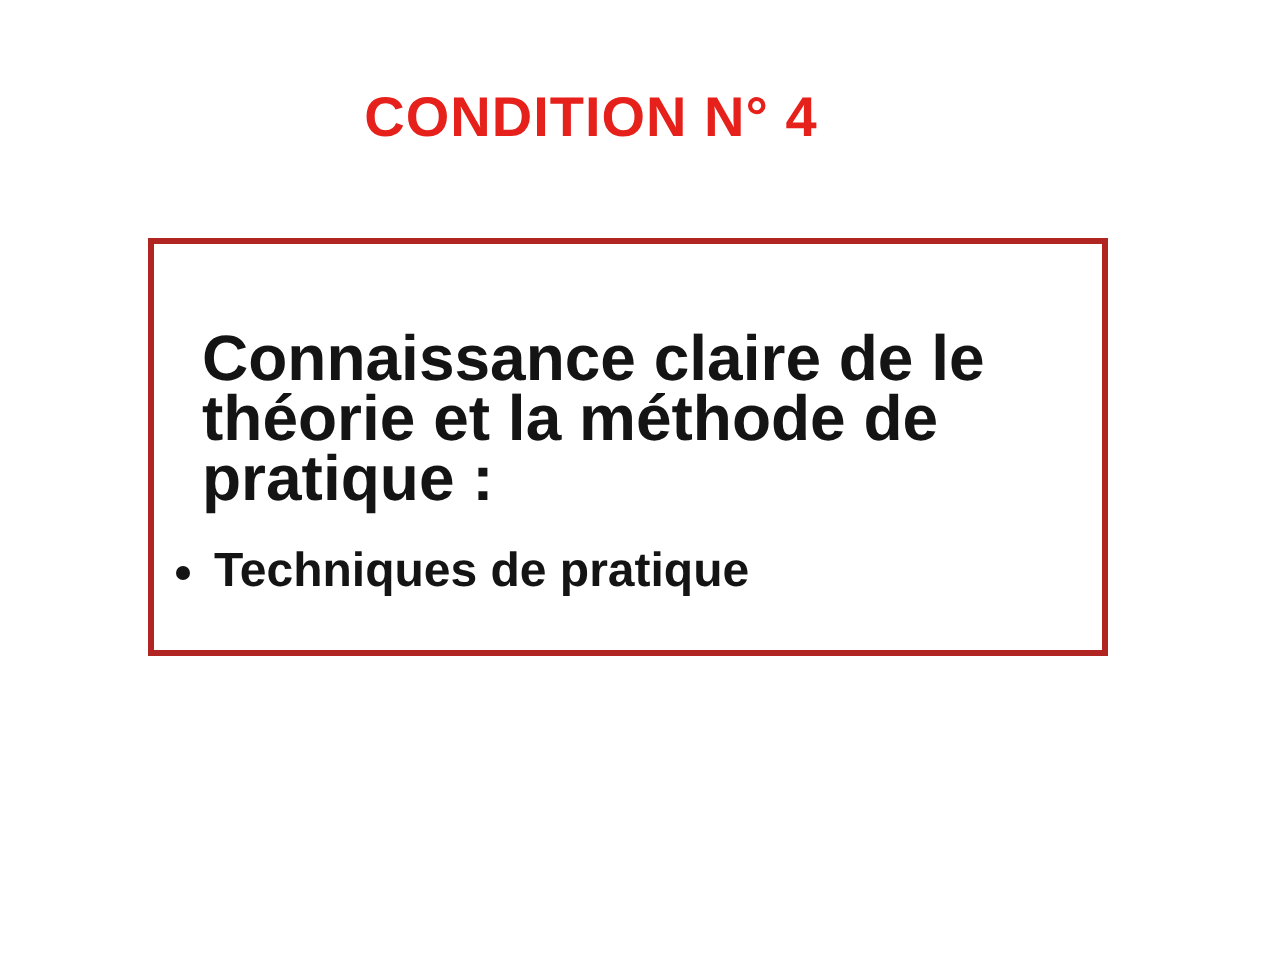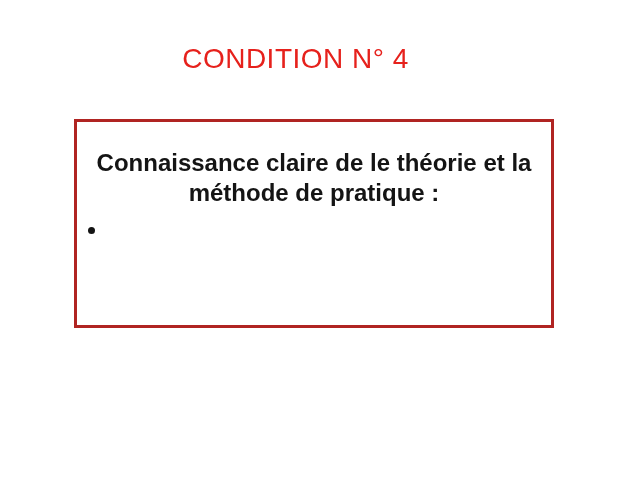--- a/index.html
+++ b/index.html
@@ -16,42 +16,41 @@
     font-family: "Liberation Sans", "DejaVu Sans", sans-serif;
   }
   .slide-title {
     position: absolute;
     top: 42px;
     left: 0;
     width: 591px;
     text-align: center;
     font-size: 28px;
     line-height: 34px;
-    font-weight: normal;
+    font-weight: bold;
     color: #e6211c;
     letter-spacing: 0.5px;
   }
   .content-box {
     position: absolute;
     left: 74px;
     top: 119px;
     width: 480px;
     height: 209px;
     border: 3px solid #b02422;
     box-sizing: border-box;
     background: #ffffff;
     padding: 26px 8px 0 8px;
   }
   .content-paragraph {
-    margin: 0;
-    font-size: 24px;
+    margin: 16px;
+    font-size: 32px;
     line-height: 30px;
     font-weight: bold;
     color: #141414;
-    text-align: center;
   }
   .bullet-list {
     list-style: none;
     margin: 6px 0 0 0;
     padding: 0;
   }
   .bullet-item {
     position: relative;
     padding-left: 22px;
     font-size: 24px;
@@ -76,18 +75,19 @@
 
   <div class="slide-title">CONDITION N° 4</div>
 
   <div class="content-box">
 
     <p class="content-paragraph">Connaissance claire de le théorie et la méthode de pratique :</p>
 
     <ul class="bullet-list">
       <li class="bullet-item">
         <span class="bullet-marker"></span>
+        <span>Techniques de pratique</span>
       </li>
     </ul>
 
   </div>
 
 </div>
 
 </body></html>

